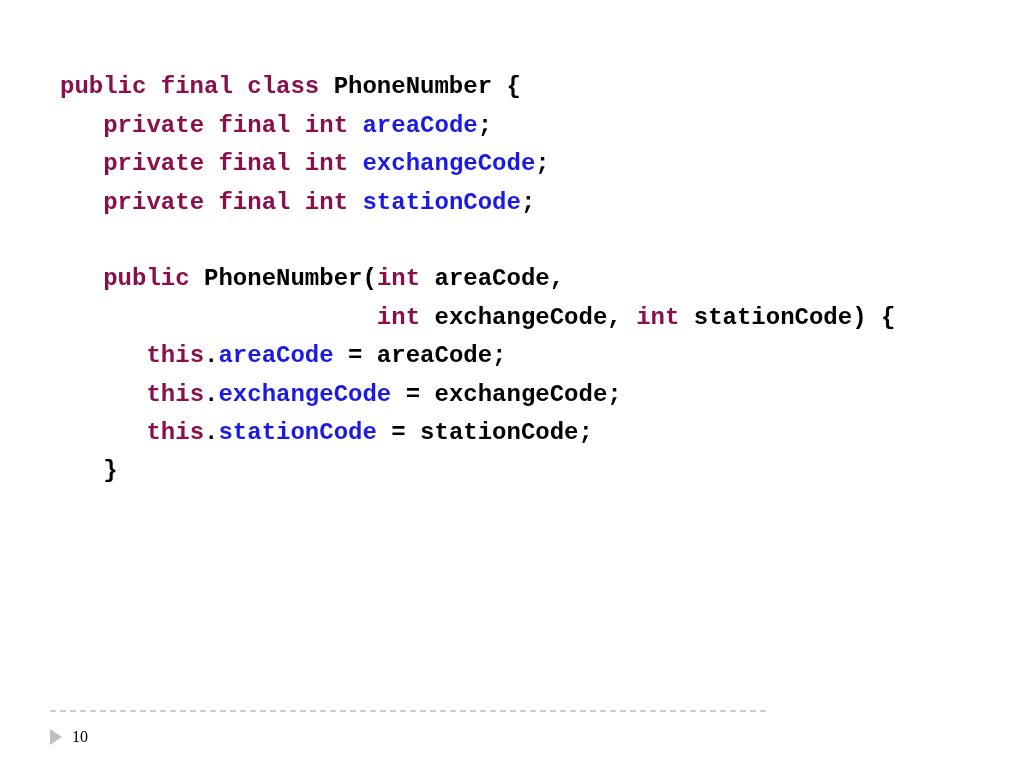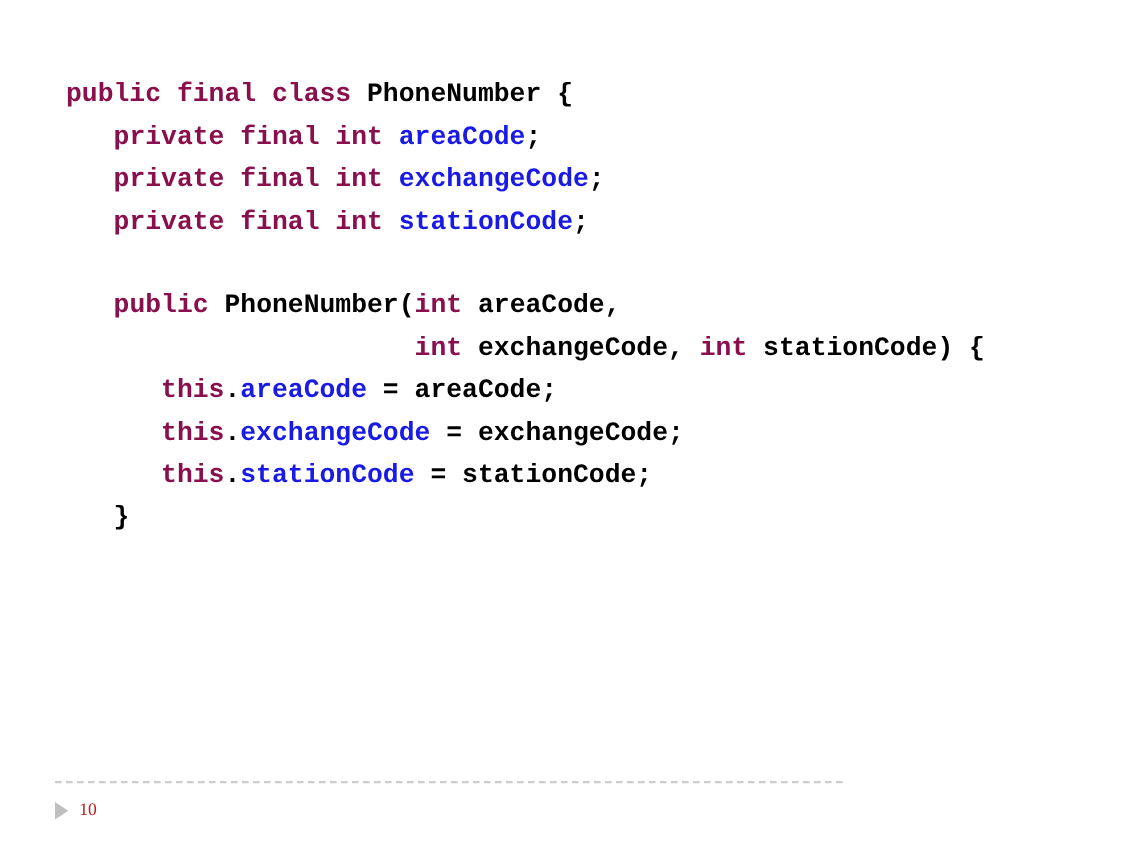--- a/index.html
+++ b/index.html
@@ -48,21 +48,21 @@
     width: 0;
     height: 0;
     border-top: 8px solid transparent;
     border-bottom: 8px solid transparent;
     border-left: 12px solid #bfbfbf;
   }
   .pagenum {
     font-family: Georgia, "Times New Roman", serif;
     font-size: 16px;
     font-weight: normal;
-    color: #b91c1c;
+    color: #000000;
   }
 </style>
 </head>
 <body>
 
 <div class="slide">
 
   <div class="code">
 <span class="kw">public final class</span><span class="plain"> PhoneNumber {</span>
 <span class="plain">   </span><span class="kw">private final int</span><span> </span><span class="fld">areaCode</span><span>;</span>

